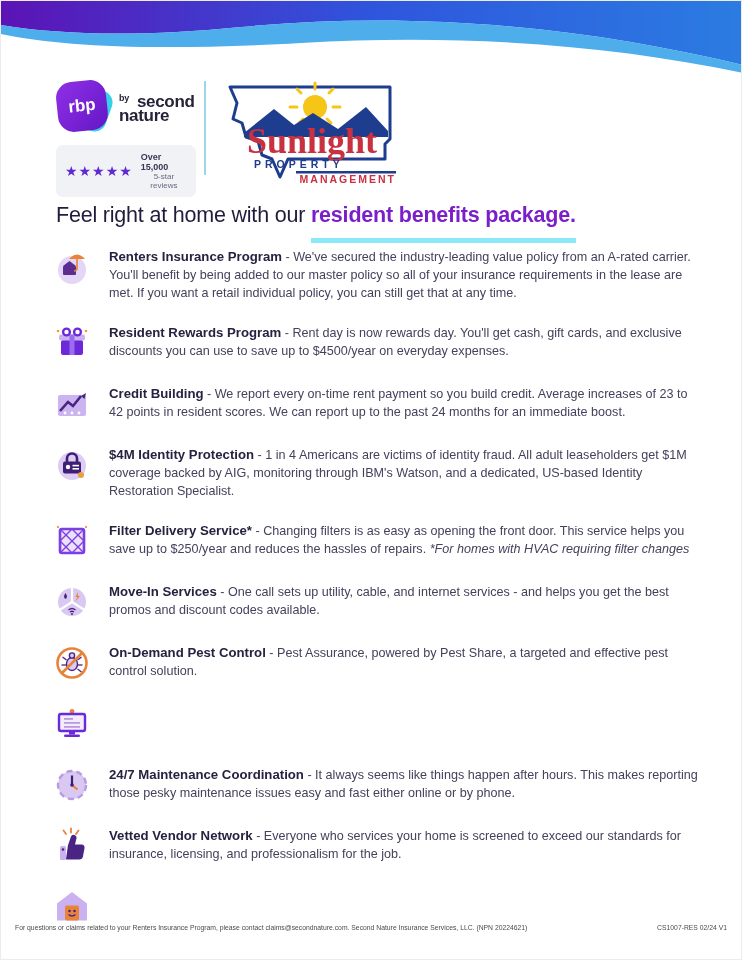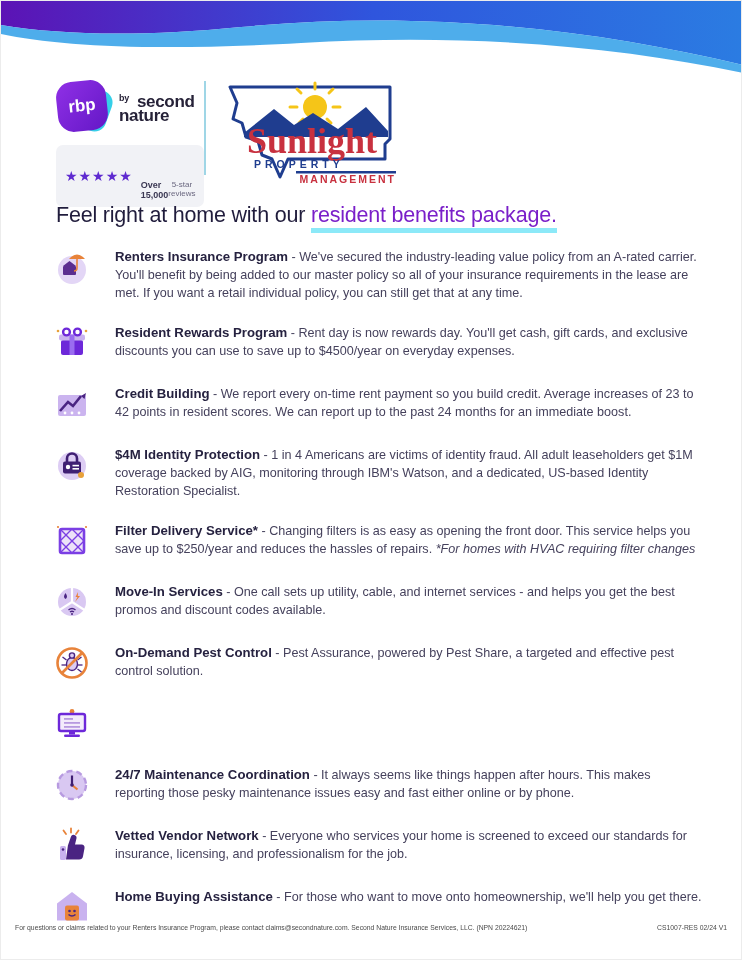--- a/index.html
+++ b/index.html
@@ -23,31 +23,31 @@
   .rbp-badge { position:relative; width:54px; height:56px; flex:0 0 54px; }
   .rbp-teal { position:absolute; right:0; top:8px; width:42px; height:42px; background:#35cfe8; border-radius:12px; transform:rotate(20deg); }
   .rbp-purple { position:absolute; left:1px; top:2px; width:50px; height:50px;
     background:linear-gradient(135deg,#9030e6,#6317c6); border-radius:16px; transform:rotate(-6deg);
     display:flex; align-items:center; justify-content:center; color:#fff; font-weight:700; font-size:17px; }
   .byline { font-size:17px; font-weight:700; color:#262238; line-height:14px; letter-spacing:-0.3px; }
   .byline .by { font-size:9px; vertical-align:6px; margin-right:8px; font-weight:700; }
   .byline .l2 { margin-left:0; }
   .reviews { background:#f1f2f6; border-radius:7px; padding:7px 9px; display:flex; align-items:center; gap:8px; width:fit-content; }
   .stars { color:#5f2bd0; font-size:14px; letter-spacing:1px; line-height:14px; }
-  .rev-text { display:flex; flex-direction:row;margin-top:28px; }
+  .rev-text { display:flex; flex-direction:column; }
   .rev-l1 { font-size:9px; font-weight:700; color:#3a3752; }
   .rev-l2 { font-size:8px; color:#6b6880;text-align:center; }
   .logo-divider { width:2px; height:94px; background:#9fd6e6; margin:2px 12px 0 8px; flex:0 0 2px; }
   .sunlight { display:block; }
   
   .title { position:absolute; top:202px; left:55px; right:36px; font-size:21.5px; color:#201c3c; font-weight:500; letter-spacing:-0.2px; }
-  .hl { color:#7a1fc9; font-weight:400; border-bottom:5px solid #8ce9f8; padding-bottom:1px; }
+  .hl { color:#7a1fc9; font-weight:700; border-bottom:5px solid #8ce9f8; padding-bottom:11px; }
   
   .benefits { position:absolute; top:246px; left:50px; width:652px; display:flex; flex-direction:column; gap:21px; }
-  .benefit { display:flex; gap:22px; }
+  .benefit { display:flex; gap:16px; }
   .b-icon { flex:0 0 42px; display:flex; justify-content:center; align-items:flex-start; }
   .b-text { font-size:12.6px; line-height:18px; color:#45415c; padding-top:1px; }
   .b-title { font-size:13.2px; font-weight:700; color:#262240; }
   .b-note { font-style:italic; }
   
   .learn-more { position:absolute; top:872px; left:0; width:100%; text-align:center; font-size:14px; color:#221f3f; }
   .lm-link { color:#7a1fc9; font-weight:700; text-decoration:none; }
   .disclaimer { position:absolute; bottom:28px; left:14px; right:14px; display:flex; justify-content:space-between; font-size:6.8px; color:#4a4a4a; }
 </style>
 </head>
@@ -280,21 +280,20 @@
     <div class="benefit">
       <span class="b-icon">
         <svg width="40" height="40" viewBox="0 0 40 40">
           <path d="M20,5 L35,16.5 V33.5 H5 V16.5 Z" fill="#c9b2ef"></path>
           <rect x="13" y="18.5" width="14" height="15" rx="2" fill="#e8833a"></rect>
           <circle cx="17.5" cy="24" r="1.3" fill="#4a2482"></circle>
             <circle cx="22.5" cy="24" r="1.3" fill="#4a2482"></circle>
           <path d="M16.5,27.5 q3.5,3 7,0" stroke="#4a2482" stroke-width="1.6" fill="none"></path>
         </svg>
       </span>
-      <p class="b-text"><span class="b-title">Home Buying Assistance</span><span> - For those who want to move onto homeownership, we'll help you get there.</span></p>
     </div>
 
   </div>
 
 
   <div class="disclaimer">
     <span>For questions or claims related to your Renters Insurance Program, please contact claims@secondnature.com. Second Nature Insurance Services, LLC. (NPN 20224621)</span>
     <span>CS1007-RES 02/24 V1</span>
   </div>
 

